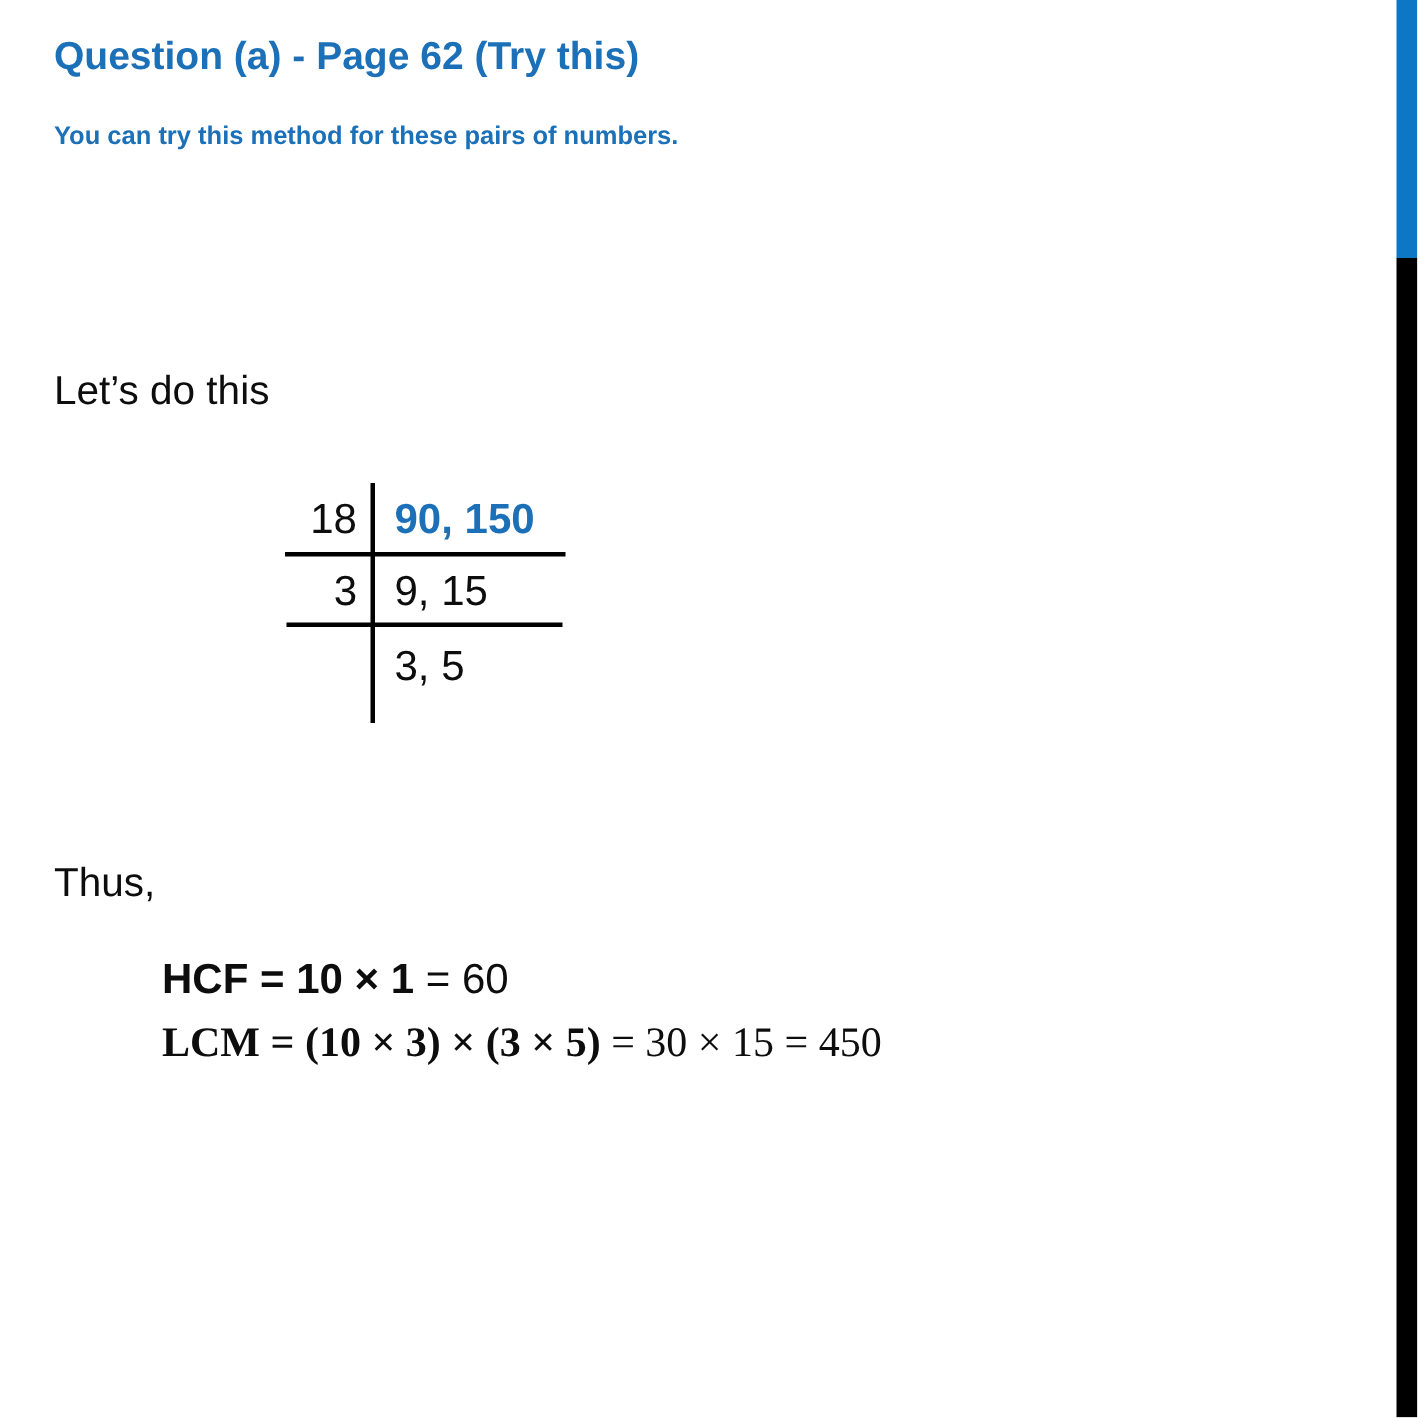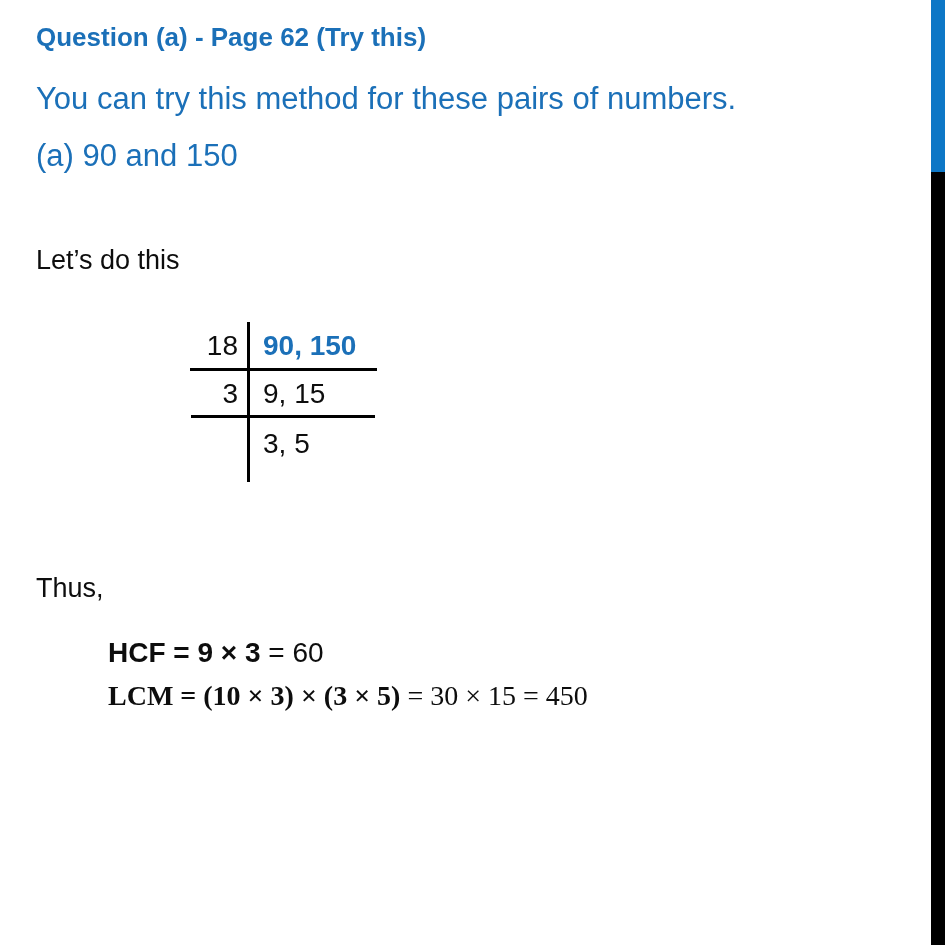--- a/index.html
+++ b/index.html
@@ -29,23 +29,24 @@
     right: 37px; top: 10px;
     font-family: "DejaVu Serif", serif;
     font-style: italic;
     font-weight: 700;
     font-size: 42px;
     letter-spacing: -2px;
     color: #0d0d0d;
     white-space: nowrap;
   }
   .blue-line {
-    font-size: 31px;
+    font-size: 17px;
     color: #1b70b8;
     white-space: nowrap;
+    font-weight: bold;
   }
   .black-line {
     font-size: 27px;
     color: #0d0d0d;
     white-space: nowrap;
   }
   .intro { left: 36px; top: 81px; }
   .part  { left: 36px; top: 138px; }
   .lets  { left: 36px; top: 245px; }
   .thus  { left: 36px; top: 573px; }
@@ -111,21 +112,20 @@
 </head>
 <body>
 
 <div id="canvas">
 
   <div class="abs title">Question (a) - Page 62 (Try this)</div>
 
 
   <div class="abs blue-line intro">You can try this method for these pairs of numbers.</div>
 
-  <div class="abs blue-line part">(a) 90 and 150</div>
 
   <div class="abs black-line lets">Let’s do this</div>
 
   <div>
     <div class="abs tbl-vline"></div>
     <div class="abs tbl-hline1"></div>
     <div class="abs tbl-hline2"></div>
 
     <div class="abs tbl-cell divisor-cell row1">18</div>
     <div class="abs tbl-cell dividend-cell dividend-first row1">90, 150</div>
@@ -133,21 +133,21 @@
     <div class="abs tbl-cell divisor-cell row2">3</div>
     <div class="abs tbl-cell dividend-cell row2">9, 15</div>
 
     <div class="abs tbl-cell divisor-cell row3"></div>
     <div class="abs tbl-cell dividend-cell row3">3, 5</div>
   </div>
 
   <div class="abs black-line thus">Thus,</div>
 
   <div class="abs result-line hcf">
-    <span class="bold-part">HCF = 9 × 3</span><span> = 60</span>
+    <span class="bold-part">HCF = 10 × 1</span><span> = 60</span>
   </div>
 
   <div class="abs result-line lcm">
     <span class="bold-part">LCM = (10 × 3) × (3 × 5)</span><span> = 30 × 15 = 450</span>
   </div>
 
   <div class="abs edge-bar-blue"></div>
   <div class="abs edge-bar-black"></div>
 
 </div>

